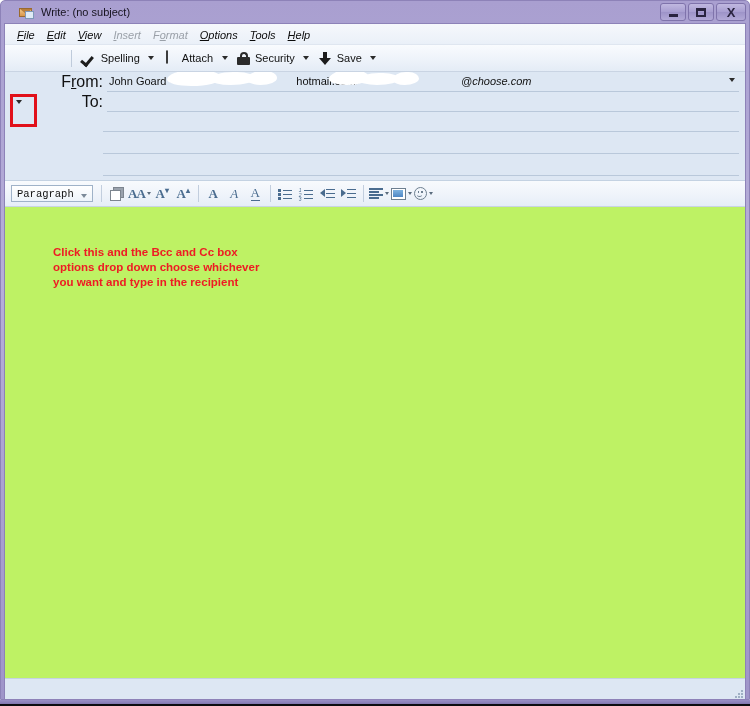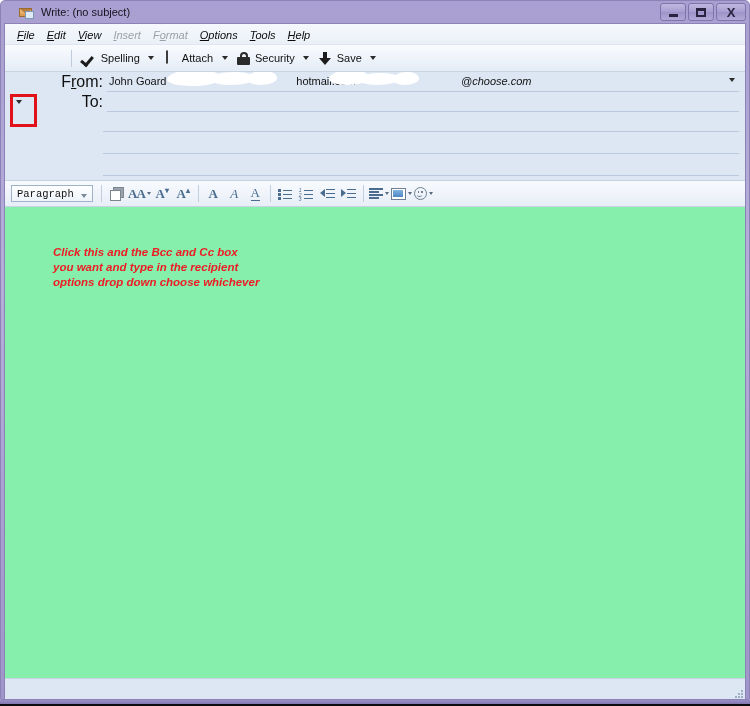--- a/index.html
+++ b/index.html
@@ -426,24 +426,23 @@
     border:1.5px solid #6d7f90; box-sizing:border-box;
     position:relative;
   }
   .smiley .eye { position:absolute; top:3px; width:1.5px;height:1.5px;background:#6d7f90;}
   .smiley .eye.l{left:3px}.smiley .eye.r{right:3px}
   .smiley .mouth{position:absolute;left:2.5px;top:5px;width:5px;height:3px;border-bottom:1.5px solid #6d7f90;border-radius:0 0 5px 5px;}
 
   
   .bodyarea {
     flex: 1 1 auto;
-    background: #86efac;
+    background: #bef264;
     position: relative;
     overflow: hidden;
-    font-style: italic;
   }
   .annotation {
     position: absolute;
     left: 48px;
     top: 38px;
     color: #ee1b24;
     font-size: 11.5px;
     font-weight: bold;
     line-height: 15px;
     white-space: nowrap;
@@ -711,22 +710,22 @@
               <i class="eye r"></i>
               <i class="mouth"></i>
           </span>
           <span class="fcaret"></span>
         </div>
       </div>
 
       <div class="bodyarea">
         <div class="annotation">
           <div>Click this and the Bcc and Cc box</div>
+          <div>options drop down choose whichever</div>
           <div>you want and type in the recipient</div>
-          <div>options drop down choose whichever</div>
         </div>
       </div>
 
       <div class="statusbar">
         <div class="resize-grip">
           <i style="right:0;bottom:0"></i>
           <i style="right:3px;bottom:0"></i>
             <i style="right:0;bottom:3px"></i>
           <i style="right:6px;bottom:0"></i>
             <i style="right:3px;bottom:3px"></i>

